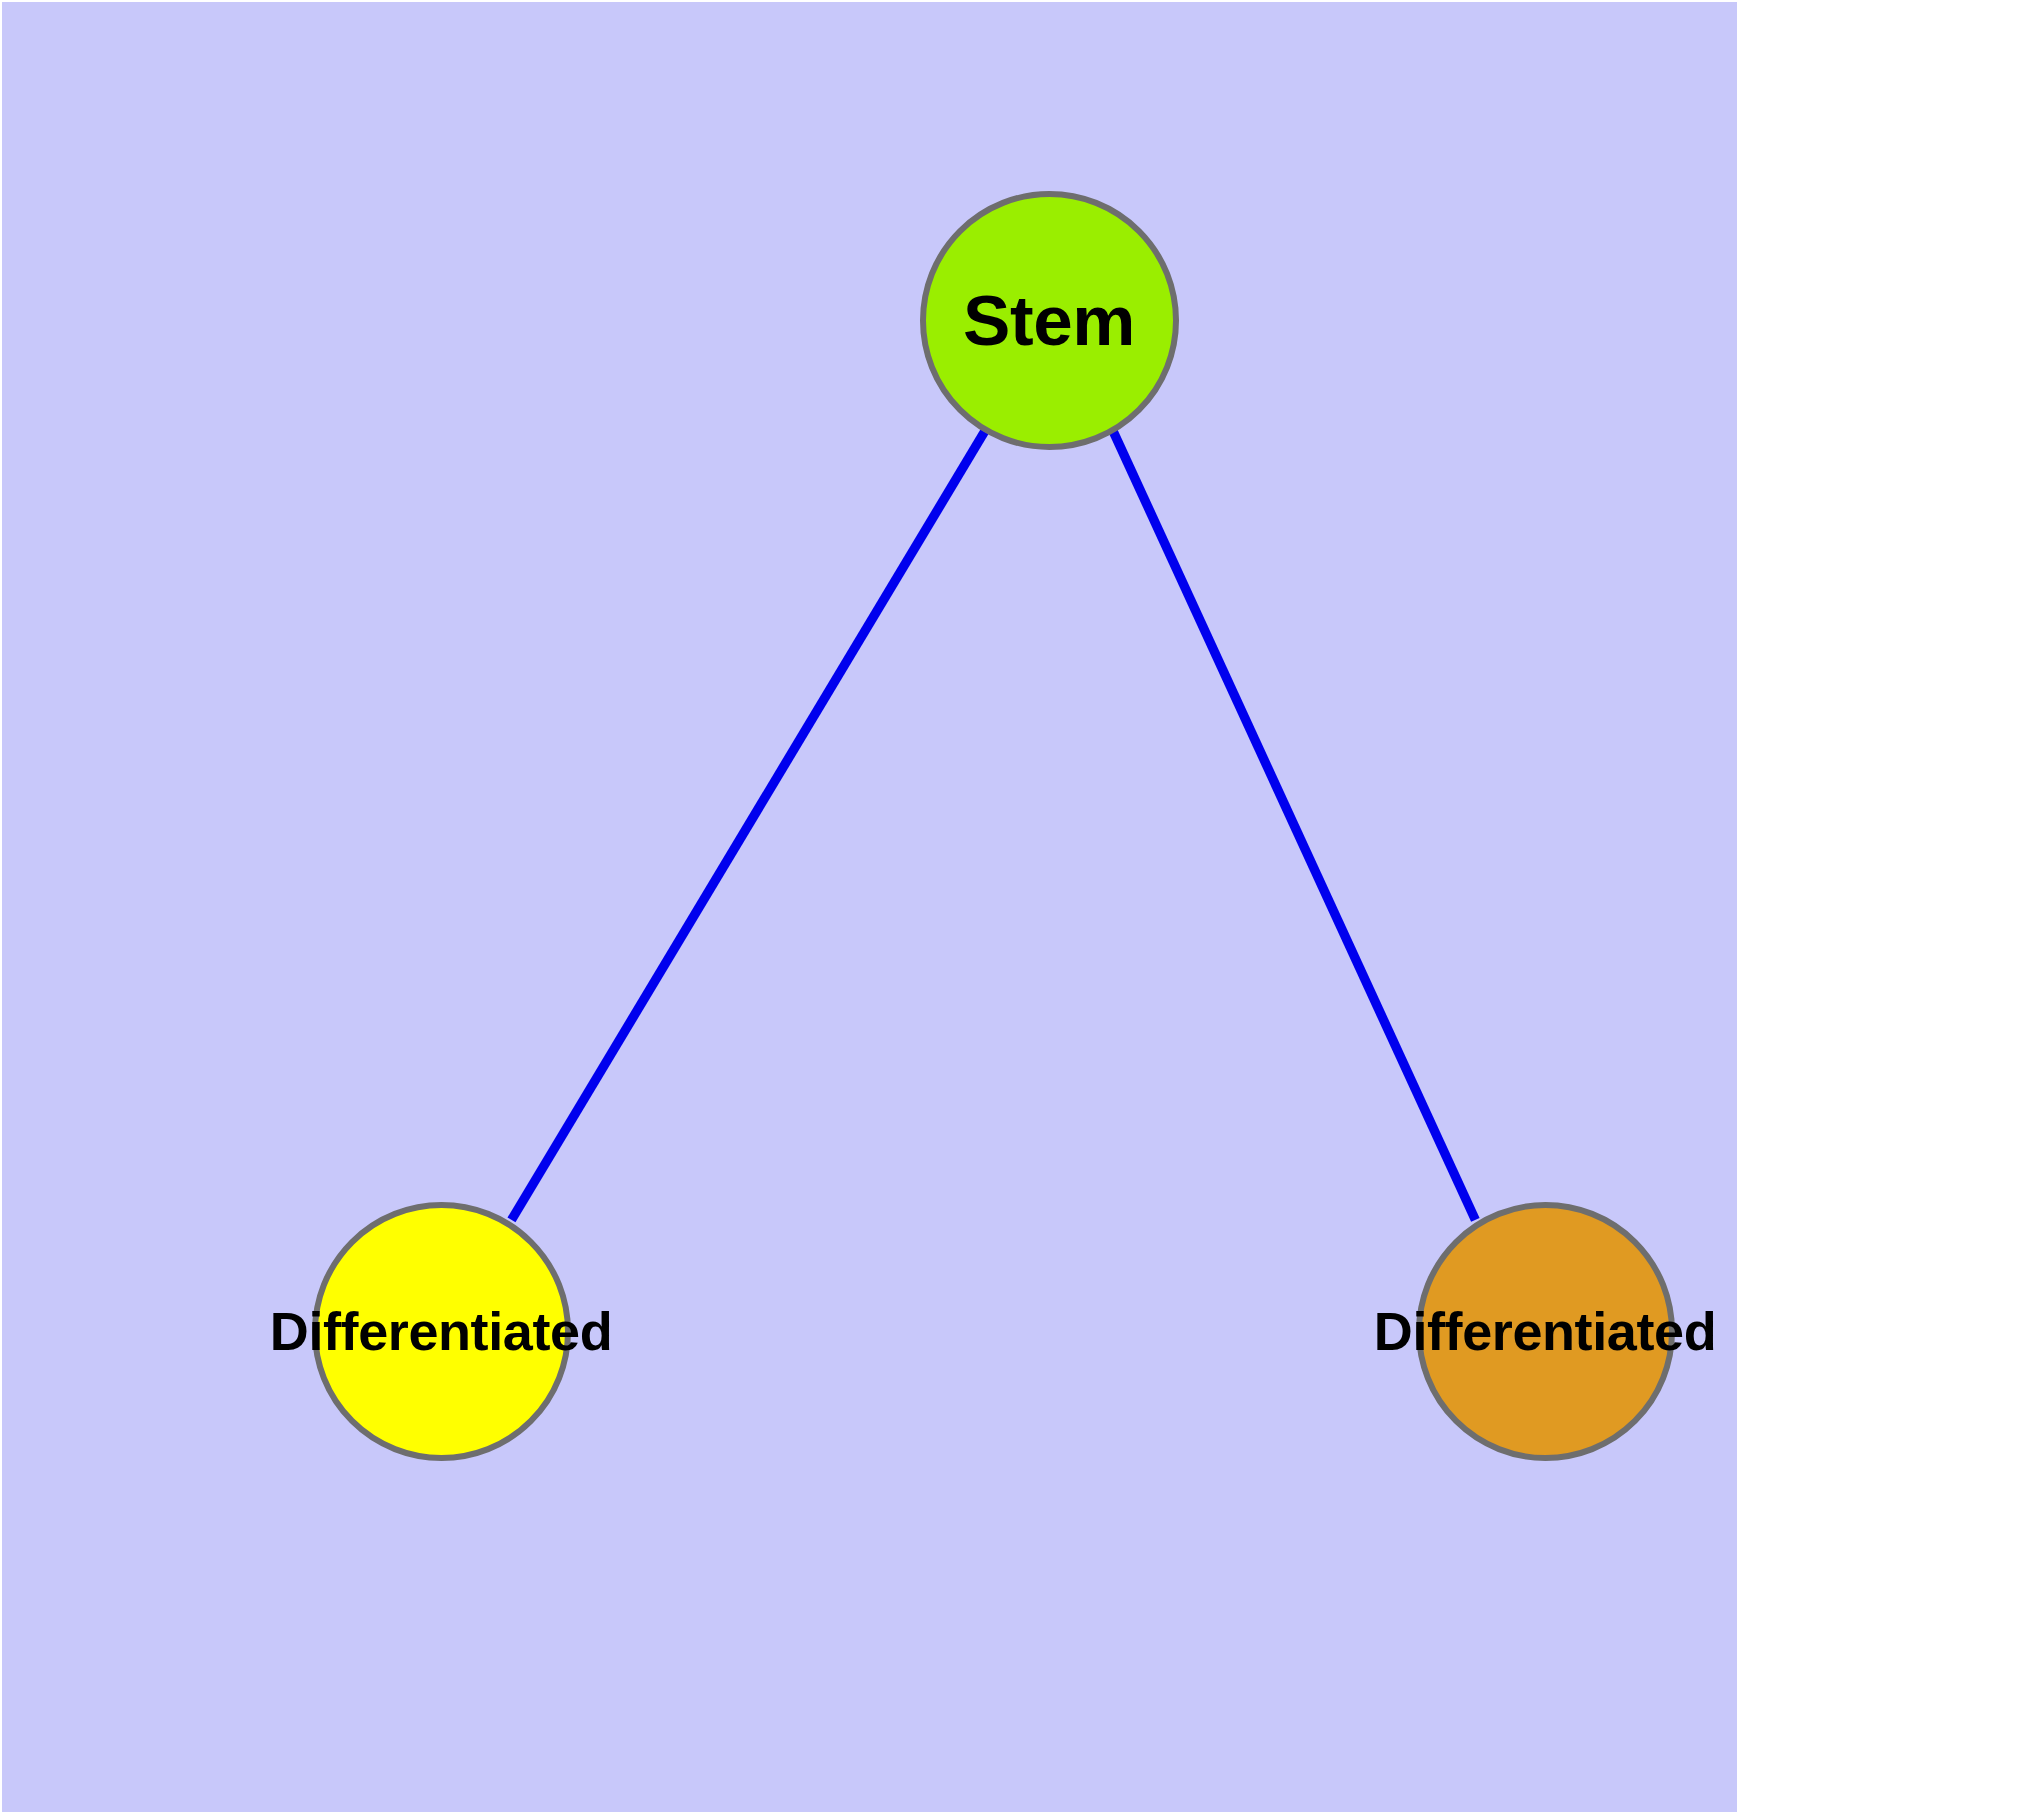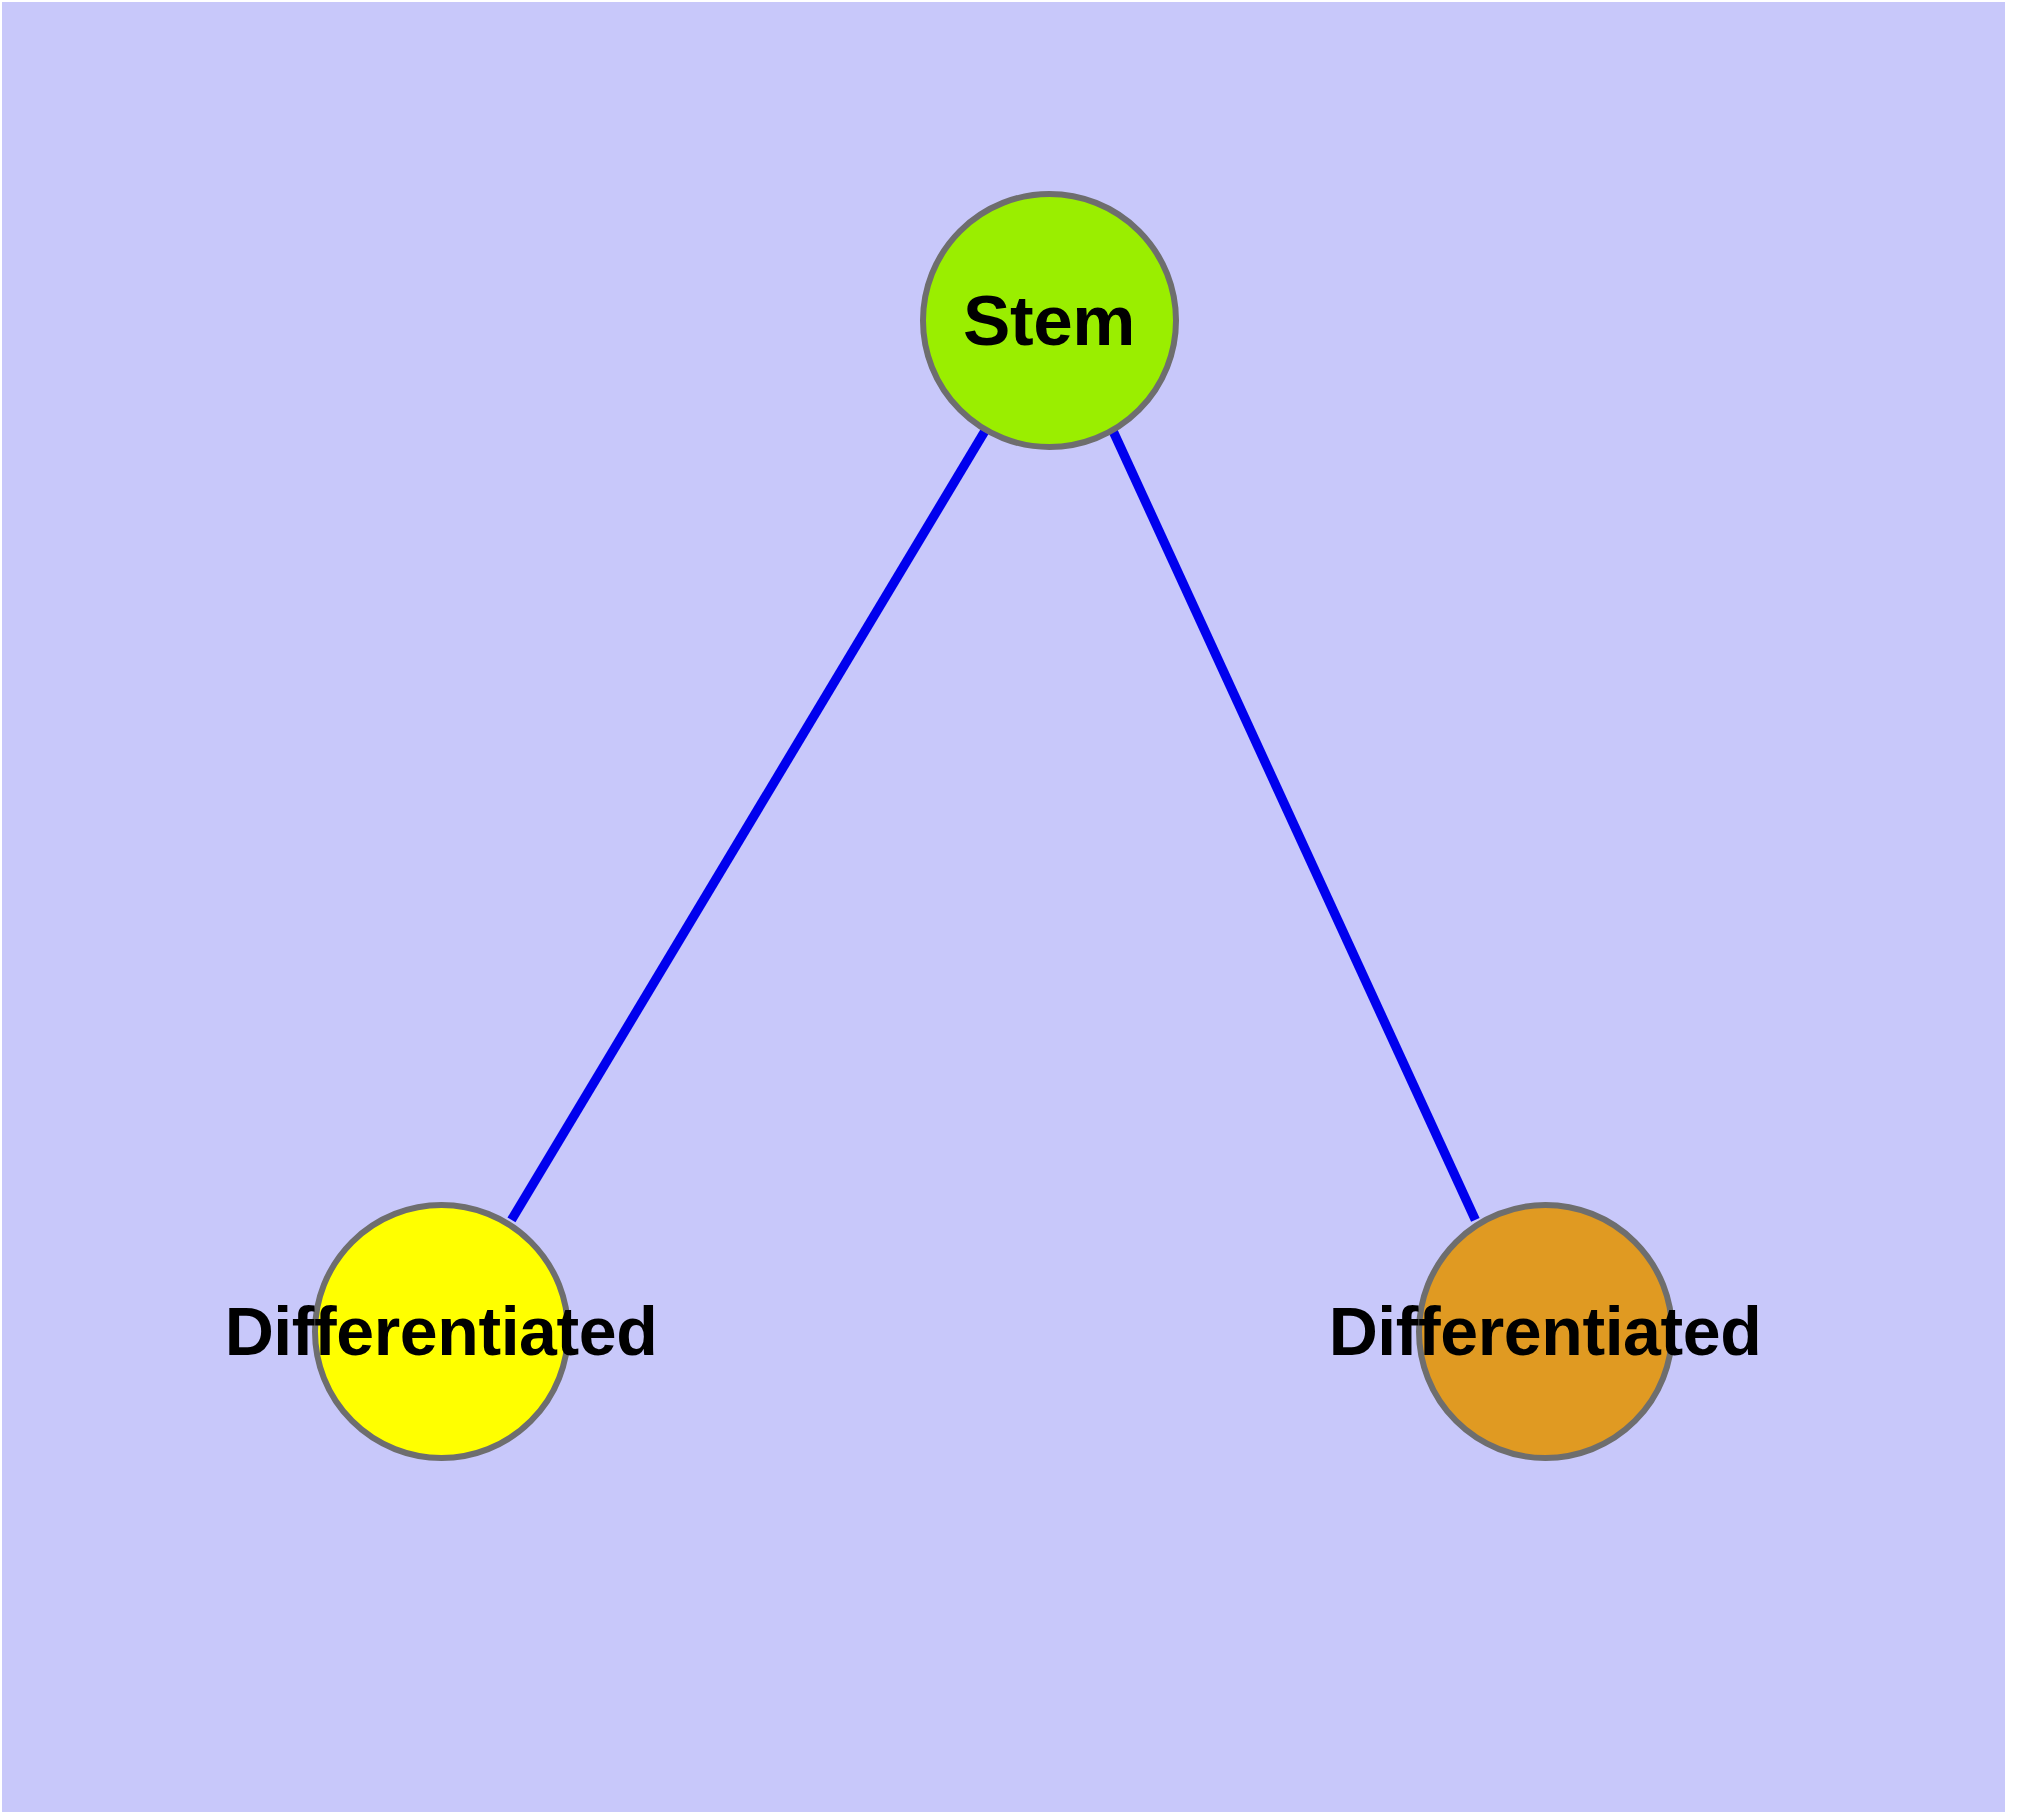--- a/index.html
+++ b/index.html
@@ -10,21 +10,21 @@
   }
   body {
     width: 2021px;
     height: 1812px;
     overflow: hidden;
     font-family: "Liberation Sans", sans-serif;
   }
 
   #graph-canvas {
     position: relative;
-    width: 2005px;
+    width: 1737px;
     height: 1812px;
     background: #c8c8fa;
     box-sizing: border-box;
     border-top: 2.5px solid #ffffff;
     border-left: 2.5px solid #ffffff;
   }
 
   #edge-layer {
     position: absolute;
     left: 0;
@@ -65,21 +65,21 @@
     color: #000000;
     font-weight: bold;
     text-align: center;
     line-height: 1.04;
     white-space: pre;
     letter-spacing: -0.4px;
     pointer-events: none;
   }
 
   .label-stem      { font-size: 71px; }
-  .label-diff      { font-size: 68px; }
+  .label-diff      { font-size: 54px; }
 </style>
 </head>
 <body>
 
 <div id="graph-canvas">
 
   <svg id="edge-layer" viewBox="0 0 2384 2138" preserveAspectRatio="none">
     <line x1="1159" y1="507" x2="601" y2="1437" stroke="#0000ee" stroke-width="11" stroke-linecap="butt"></line>
     <line x1="1311" y1="507" x2="1738" y2="1437" stroke="#0000ee" stroke-width="11" stroke-linecap="butt"></line>
   </svg>

